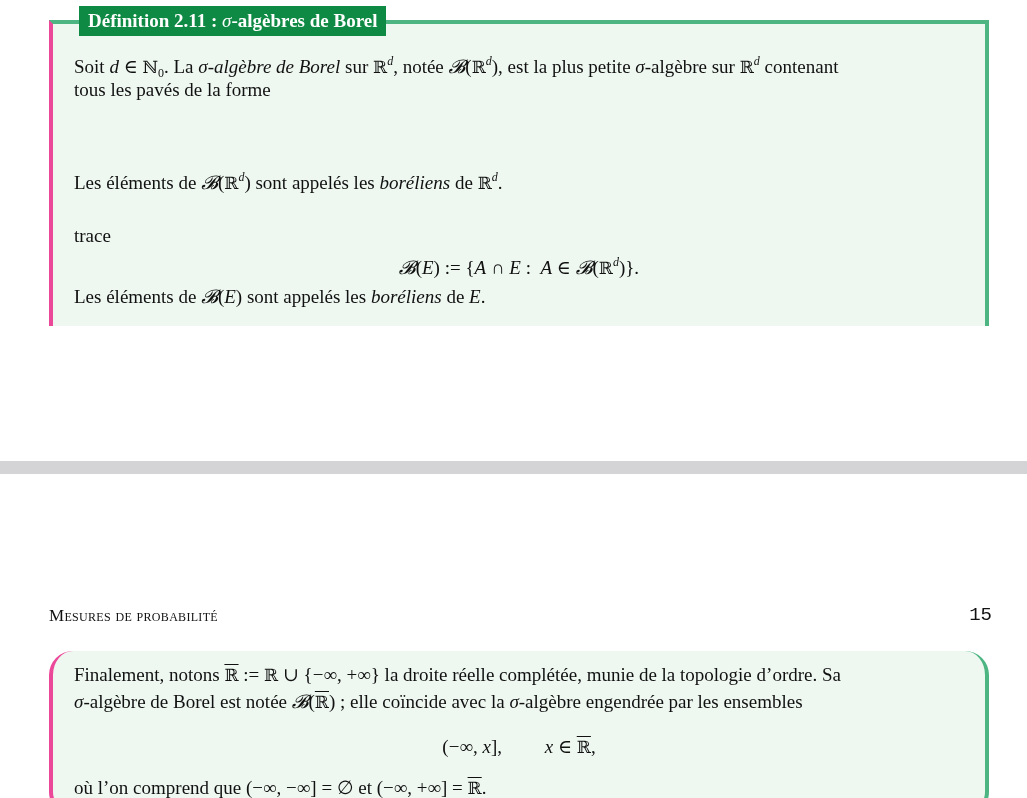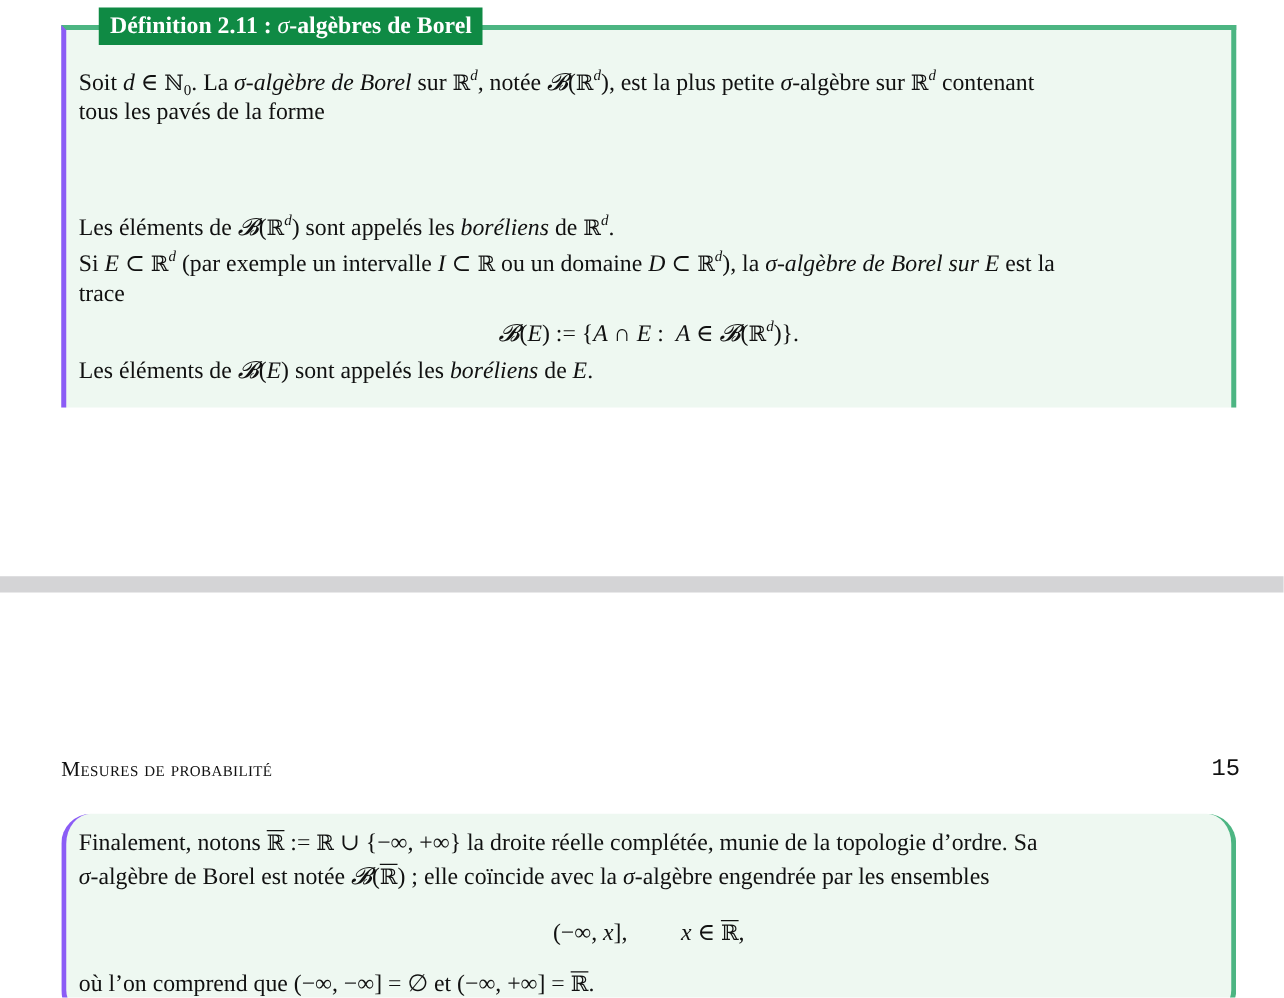--- a/index.html
+++ b/index.html
@@ -10,34 +10,34 @@
     color: #111;
   }
   .page { position: absolute; left: 0; width: 1027px; background: #fff; }
   .page-top { top: 0; height: 461px; }
   .page-gap { position: absolute; left: 0; top: 461px; width: 1027px; height: 13px; background: #d4d4d6; }
   .page-bottom { top: 474px; height: 324px; margin-top: 36px; }
 
   .defbox {
     position: absolute; left: 49px; width: 940px;
     background: #eef8f1;
-    border-left: 4px solid #8b5cf6;
+    border-left: 4px solid #ec4899;
     border-right: 4px solid #4cb582;
     box-sizing: border-box;
   }
   .defbox.top { top: 20px; height: 306px; border-top: 4px solid #4cb582; }
   .defbox.bottom { top: 141px; height: 165px; border-bottom: 4px solid #4cb582; left: 49px; top: 141px; border-radius: 24px; }
   .def-title {
     position: absolute; left: 26px; top: -18px;
     background: #0f8a44; color: #ffffff;
     font-weight: bold; font-size: 19px; padding: 4px 9px 4px 9px; line-height: 22px;
     white-space: nowrap;
   }
   .def-title i { font-weight: normal; }
-  .txt { position: absolute; left: 10px; font-size: 19px; line-height: 24px; white-space: nowrap; }
+  .txt { position: absolute; left: 21px; font-size: 19px; line-height: 24px; white-space: nowrap; }
   .center { position: absolute; left: 0; width: 932px; text-align: center; font-size: 19px; white-space: nowrap; }
   i, .m { font-style: italic; }
   .bb { font-style: normal; font-family: "DejaVu Serif", serif; font-size: 17px; }
   .cal { font-family: "DejaVu Serif", serif; font-style: italic; }
   sup { font-size: 12px; font-style: italic; vertical-align: 8px; line-height: 0; }
   sub { font-size: 12px; vertical-align: -4px; line-height: 0; }
   .ov { text-decoration: overline; }
   .header-left {
     position: absolute; left: 49px; top: 96px; font-size: 17px; font-variant: small-caps; letter-spacing: 0.3px;
   }
@@ -48,21 +48,20 @@
 
 <div class="page page-top">
   <div class="defbox top">
     <div class="def-title"><span>Définition 2.11 : </span><i>σ</i><span>-algèbres de Borel</span></div>
 
     <div class="txt" style="top:30px;">Soit <i>d</i> ∈ <span class="bb">ℕ</span><sub>0</sub>. La <i>σ-algèbre de Borel</i> sur <span class="bb">ℝ</span><sup>d</sup>, notée <span class="cal">𝓑</span>(<span class="bb">ℝ</span><sup>d</sup>), est la plus petite <i>σ</i>-algèbre sur <span class="bb">ℝ</span><sup>d</sup> contenant</div>
     <div class="txt" style="top:54px;">tous les pavés de la forme</div>
 
 
     <div class="txt" style="top:146px;">Les éléments de <span class="cal">𝓑</span>(<span class="bb">ℝ</span><sup>d</sup>) sont appelés les <i>boréliens</i> de <span class="bb">ℝ</span><sup>d</sup>.</div>
-    <div class="txt" style="top:176px;">Si <i>E</i> ⊂ <span class="bb">ℝ</span><sup>d</sup> (par exemple un intervalle <i>I</i> ⊂ <span class="bb">ℝ</span> ou un domaine <i>D</i> ⊂ <span class="bb">ℝ</span><sup>d</sup>), la <i>σ-algèbre de Borel sur E</i> est la</div>
     <div class="txt" style="top:200px;">trace</div>
 
     <div class="center" style="top:232px;"><span class="cal">𝓑</span>(<i>E</i>) := {<i>A</i> ∩ <i>E</i> : &nbsp;<i>A</i> ∈ <span class="cal">𝓑</span>(<span class="bb">ℝ</span><sup>d</sup>)}.</div>
 
     <div class="txt" style="top:260px;">Les éléments de <span class="cal">𝓑</span>(<i>E</i>) sont appelés les <i>boréliens</i> de <i>E</i>.</div>
   </div>
 </div>
 
 <div class="page-gap"></div>
 

